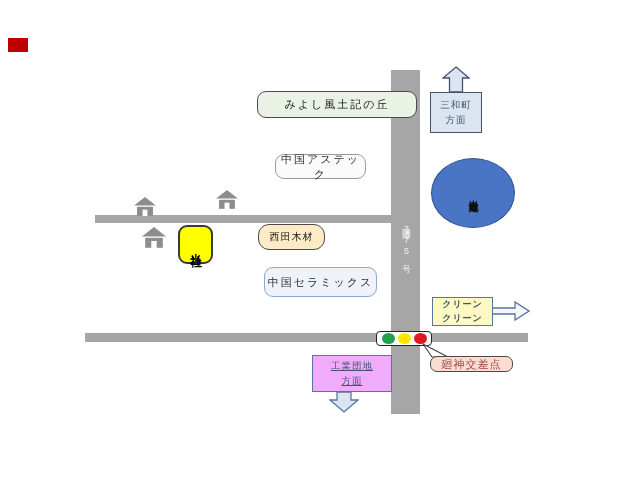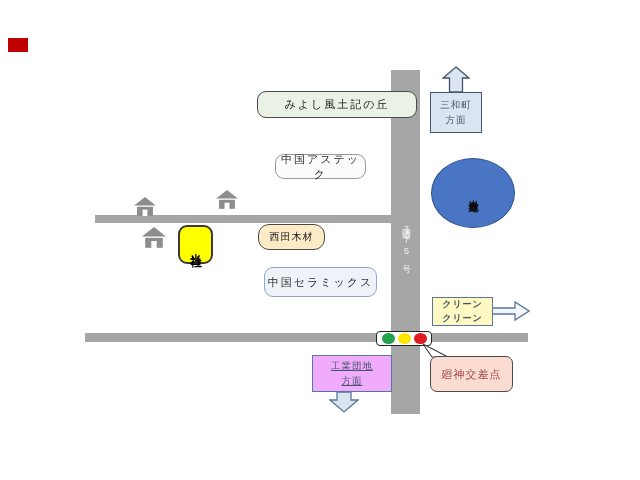--- a/index.html
+++ b/index.html
@@ -34,21 +34,21 @@
   #sanwa-box{left:430px;top:92px;width:52px;height:41px;background:#dbe5f1;border:1.5px solid #44546a;font-size:9.5px;letter-spacing:1px;color:#44546a;}
   #nishida-box{left:258px;top:224px;width:67px;height:26px;background:#fdeac6;border:1.5px solid #4a4a4a;border-radius:11px;font-size:10px;letter-spacing:1px;color:#1a1a1a;}
   #tousha-box{
     left:178px;top:225px;width:35px;height:39px;background:#ffff00;border:2px solid #3a3a3a;border-radius:9px;
     font-size:12px;font-weight:bold;color:#000;
   }
   #tousha-box .vtext{writing-mode:vertical-rl;text-orientation:upright;letter-spacing:2px;}
   #ceramics-box{left:264px;top:267px;width:113px;height:30px;background:#eef2f9;border:1.5px solid #8ea9cf;font-size:11px;letter-spacing:2px;color:#2a2a2a;}
   #clean-box{left:432px;top:297px;width:61px;height:29px;background:#fef9c3;border:1.5px solid #5b749c;font-size:9px;letter-spacing:1px;color:#44546a;z-index:5;font-weight:bold;}
   #kougyou-box{left:312px;top:355px;width:80px;height:37px;background:#f0abfc;border:1.5px solid #5b749c;font-size:9.5px;letter-spacing:1px;color:#44546a;text-decoration:underline;}
-  #kaishin-box{left:430px;top:356px;width:83px;height:36px;background:#fadcd3;border:1.5px solid #4a4a4a;border-radius:7px;font-size:11px;letter-spacing:1px;color:#a04a42;z-index:6;text-align:right;}
+  #kaishin-box{left:430px;top:356px;width:83px;height:16px;background:#fadcd3;border:1.5px solid #4a4a4a;border-radius:7px;font-size:11px;letter-spacing:1px;color:#a04a42;z-index:6;text-align:right;}
 
   
   #iwakura-pond{
     left:431px;top:158px;width:82px;height:68px;background:#4a75c4;border:1.5px solid #2f528f;border-radius:50%;
     display:flex;align-items:center;justify-content:center;z-index:4;
   }
   #iwakura-pond .vtext{writing-mode:vertical-rl;text-orientation:upright;font-size:10px;font-weight:600;color:#0c0c0c;letter-spacing:1px;}
 
   
   #traffic-light{

